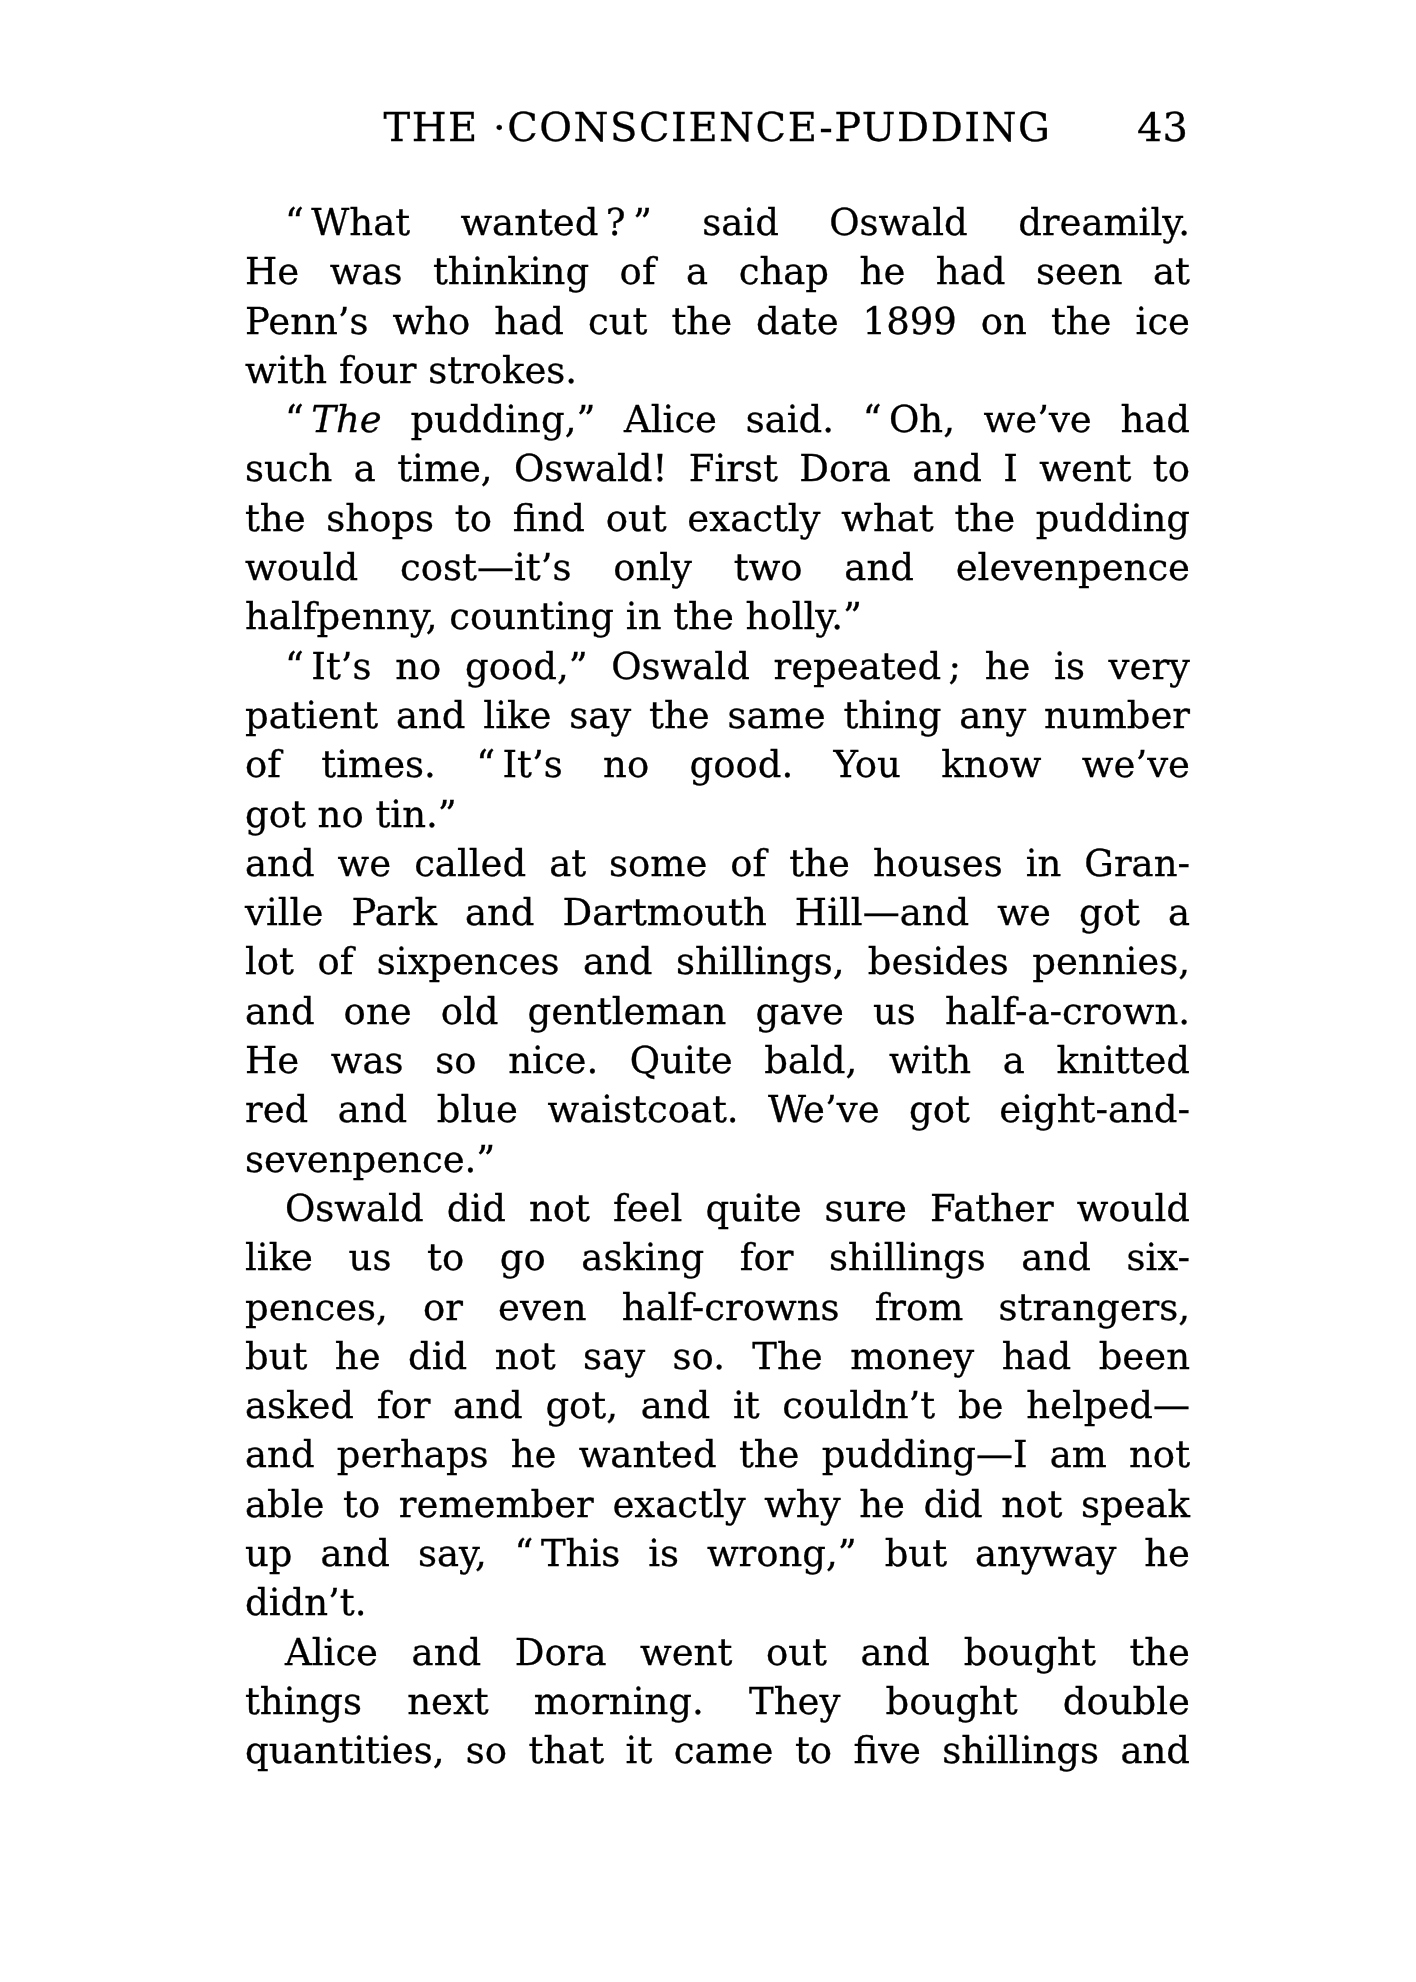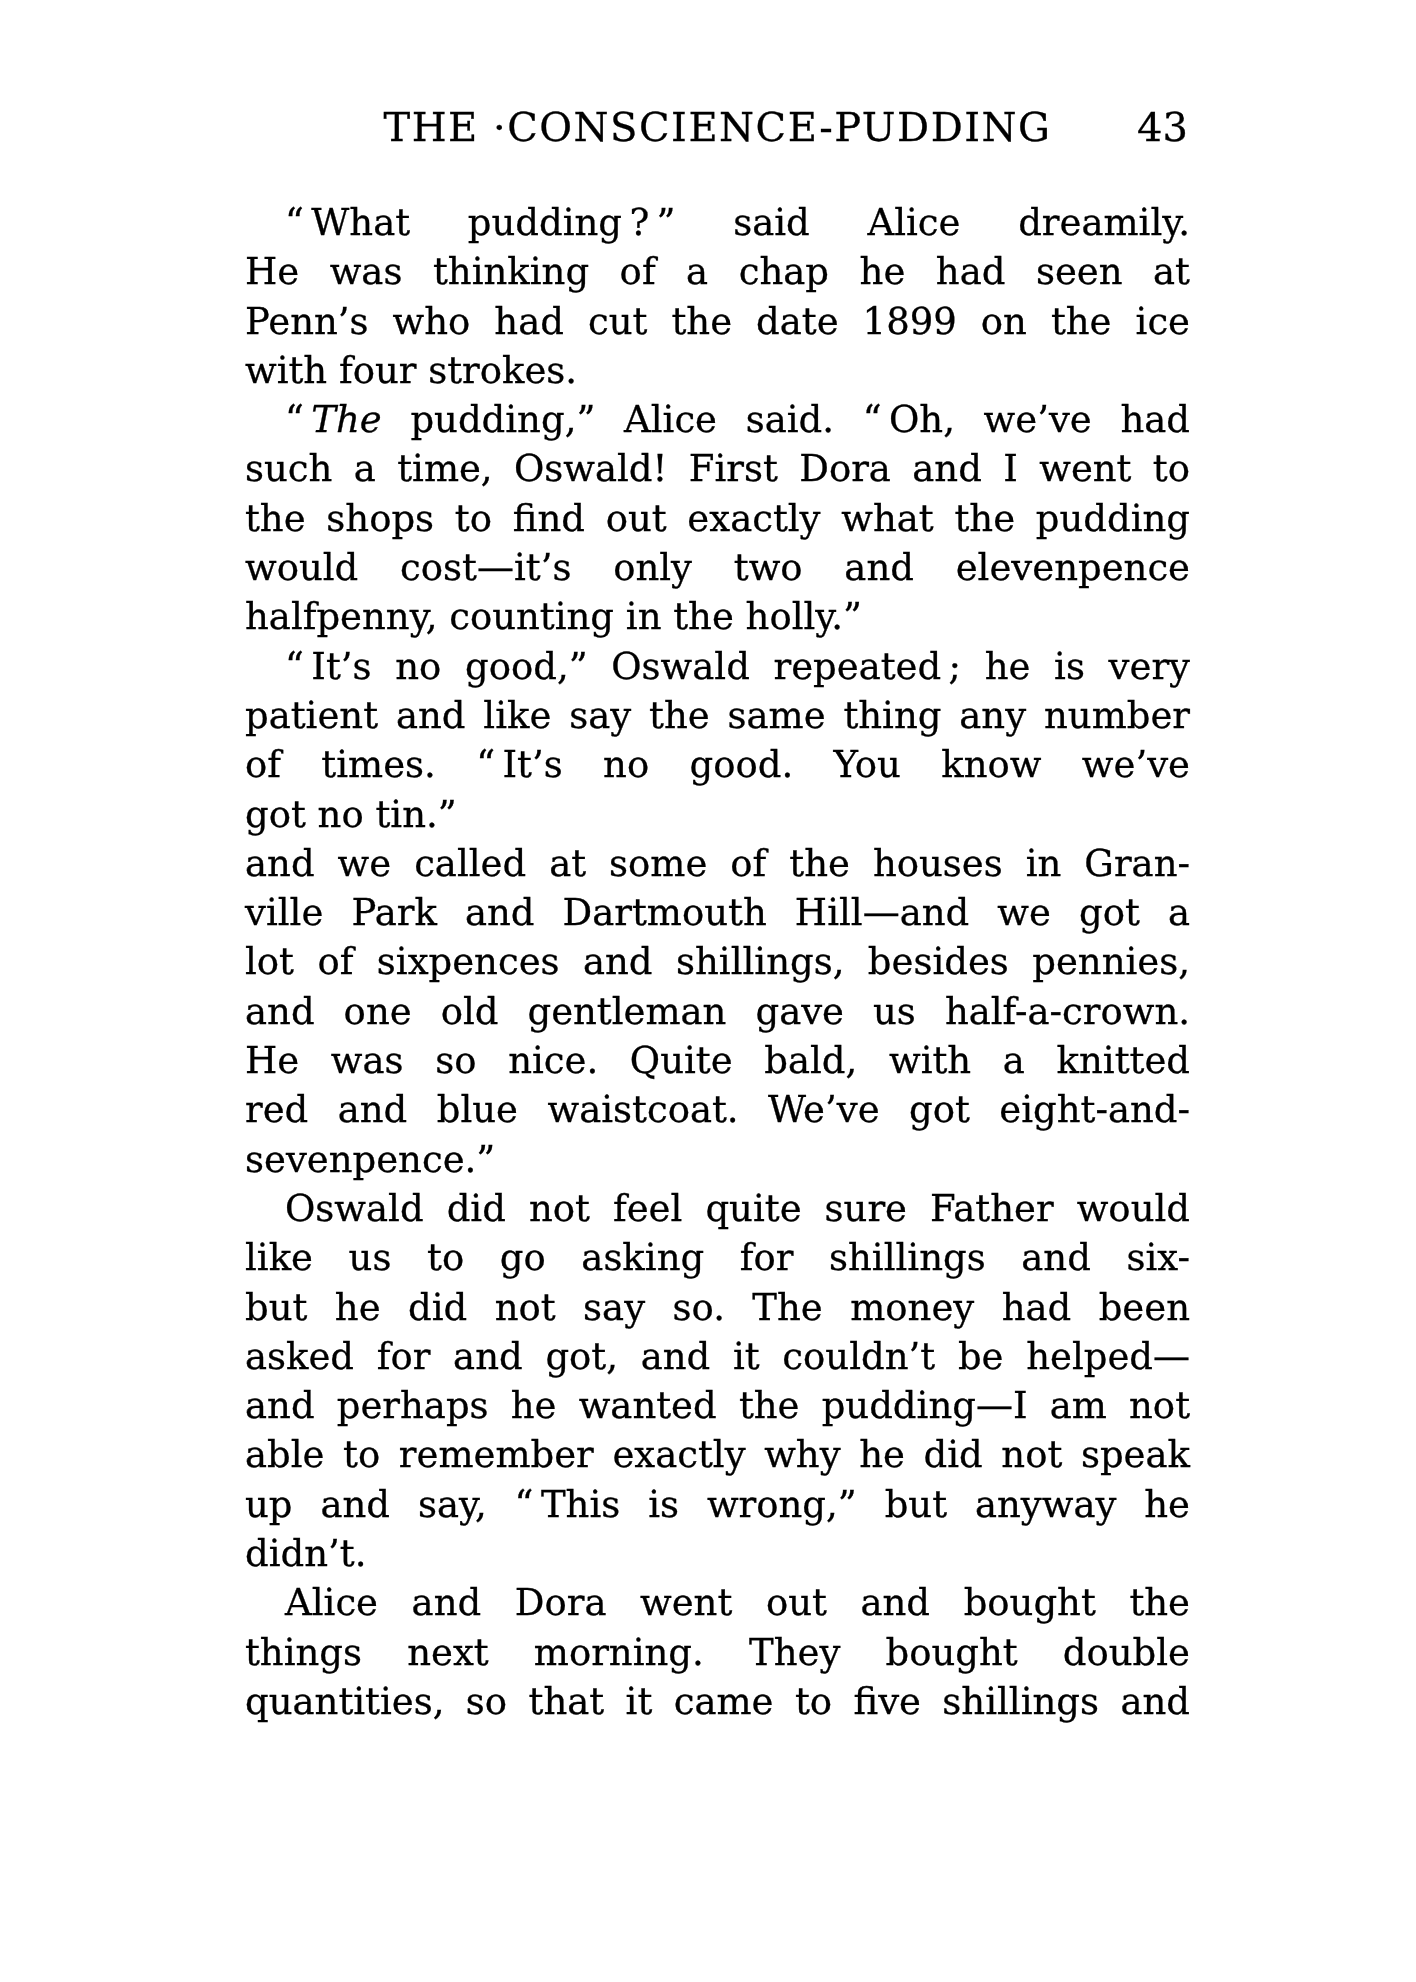--- a/index.html
+++ b/index.html
@@ -62,21 +62,21 @@
 </head>
 <body>
 
 <div class="page">
   <header class="running-head">
     <span class="head-title">THE ·CONSCIENCE-PUDDING</span>
     <span class="page-num">43</span>
   </header>
   <main class="text-block">
       <div class="paragraph">
-        <div class="line indent">“ What pudding ? ” said Alice dreamily.</div>
+        <div class="line indent">“ What wanted ? ” said Oswald dreamily.</div>
         <div class="line">He was thinking of a chap he had seen at</div>
         <div class="line">Penn’s who had cut the date 1899 on the ice</div>
         <div class="line last">with four strokes.</div>
       </div>
       <div class="paragraph">
         <div class="line indent">“ <i>The</i> pudding,” Alice said. “ Oh, we’ve had</div>
         <div class="line">such a time, Oswald! First Dora and I went to</div>
         <div class="line">the shops to find out exactly what the pudding</div>
         <div class="line">would cost—it’s only two and elevenpence</div>
         <div class="line last">halfpenny, counting in the holly.”</div>
@@ -92,20 +92,21 @@
         <div class="line">ville Park and Dartmouth Hill—and we got a</div>
         <div class="line">lot of sixpences and shillings, besides pennies,</div>
         <div class="line">and one old gentleman gave us half-a-crown.</div>
         <div class="line">He was so nice. Quite bald, with a knitted</div>
         <div class="line">red and blue waistcoat. We’ve got eight-and-</div>
         <div class="line last">sevenpence.”</div>
       </div>
       <div class="paragraph">
         <div class="line indent">Oswald did not feel quite sure Father would</div>
         <div class="line">like us to go asking for shillings and six-</div>
+        <div class="line">pences, or even half-crowns from strangers,</div>
         <div class="line">but he did not say so. The money had been</div>
         <div class="line">asked for and got, and it couldn’t be helped—</div>
         <div class="line">and perhaps he wanted the pudding—I am not</div>
         <div class="line">able to remember exactly why he did not speak</div>
         <div class="line">up and say, “ This is wrong,” but anyway he</div>
         <div class="line last">didn’t.</div>
       </div>
       <div class="paragraph">
         <div class="line indent">Alice and Dora went out and bought the</div>
         <div class="line">things next morning. They bought double</div>

